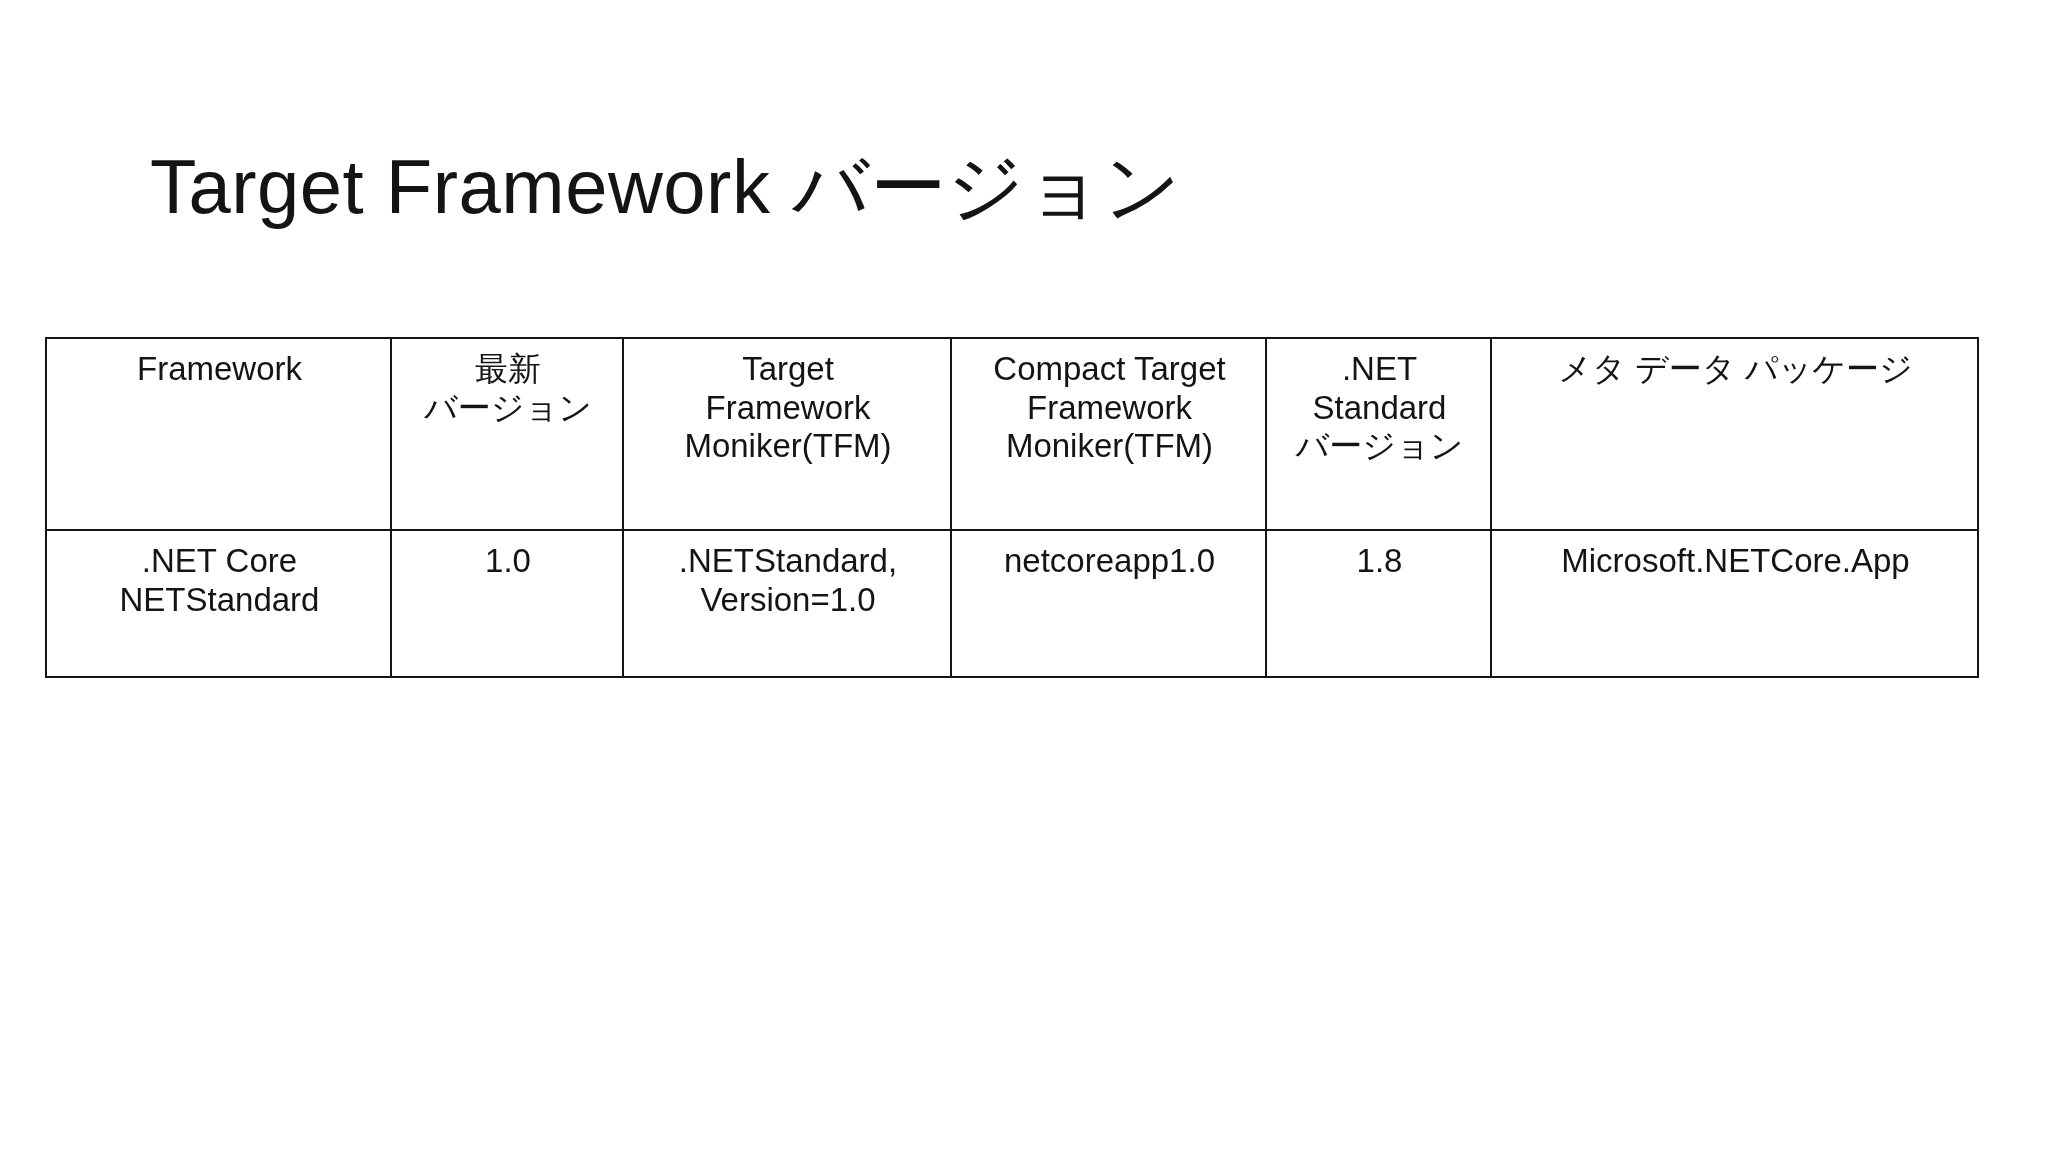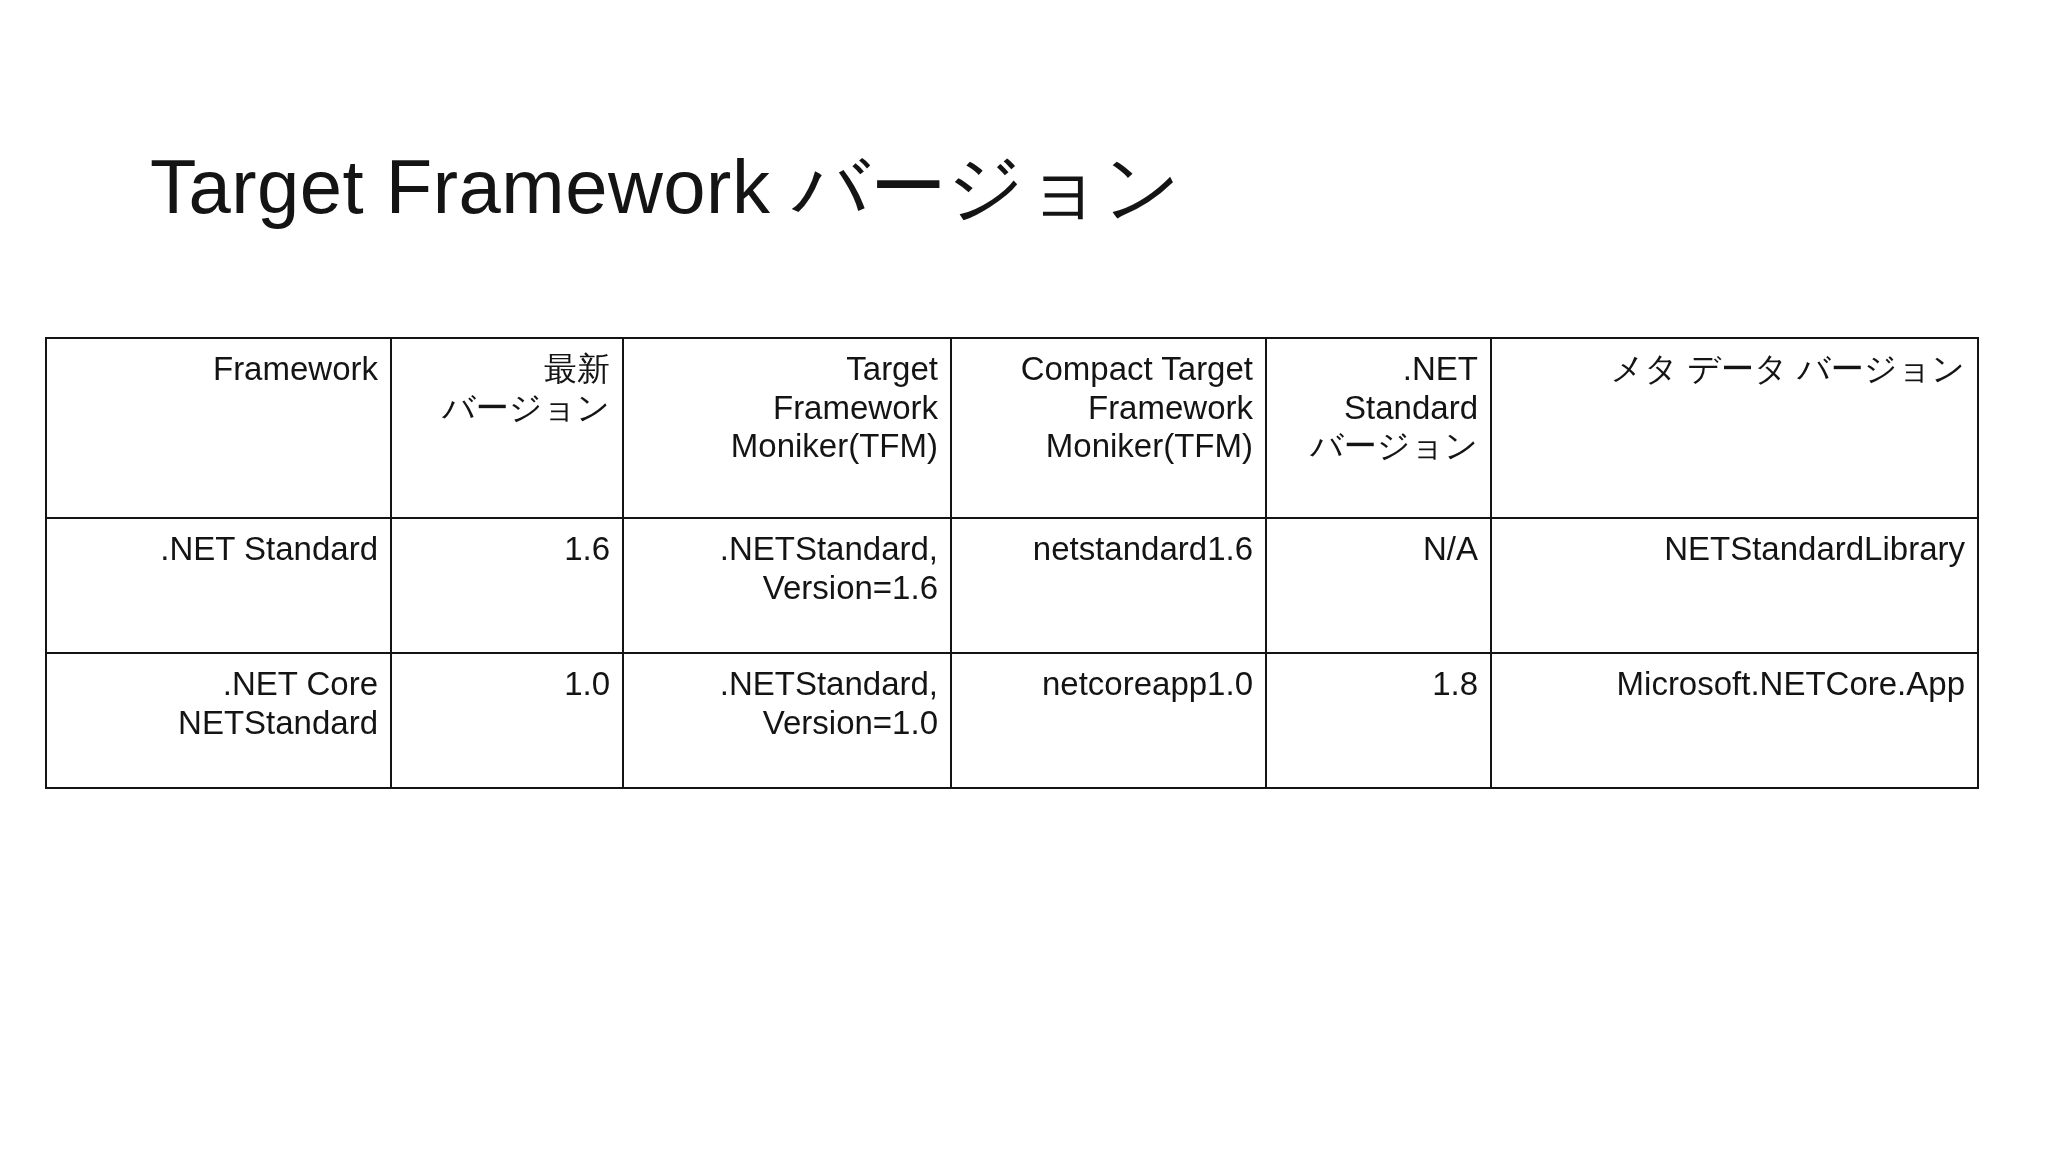--- a/index.html
+++ b/index.html
@@ -49,25 +49,25 @@
     border-collapse: collapse;
     table-layout: fixed;
     width: 1932px;
     background: #ffffff;
   }
 
   table.tfm-table td,
   table.tfm-table th {
     border: 2px solid #141414;
     vertical-align: top;
-    text-align: right;
+    text-align: center;
     font-weight: 400;
     font-size: 33px;
     line-height: 1.17;
-    padding: 11px 12px 14px 14px;
+    padding: 11px 12px 26px 14px;
     color: #141414;
     word-wrap: break-word;
     overflow-wrap: break-word;
   }
 
   
   col.c0 { width: 345px; }
   col.c1 { width: 232px; }
   col.c2 { width: 328px; }
   col.c3 { width: 315px; }
@@ -115,46 +115,25 @@
             <span class="cell-line">Compact Target</span>
             <span class="cell-line">Framework</span>
             <span class="cell-line">Moniker(TFM)</span>
           </th>
           <th>
             <span class="cell-line">.NET</span>
             <span class="cell-line">Standard</span>
             <span class="cell-line">バージョン</span>
           </th>
           <th>
-            <span class="cell-line">メタ データ バージョン</span>
+            <span class="cell-line">メタ データ パッケージ</span>
           </th>
         </tr>
       </thead>
       <tbody>
-        <tr class="body-row">
-          <td>
-            <span class="cell-line">.NET Standard</span>
-          </td>
-          <td>
-            <span class="cell-line">1.6</span>
-          </td>
-          <td>
-            <span class="cell-line">.NETStandard,</span>
-            <span class="cell-line">Version=1.6</span>
-          </td>
-          <td>
-            <span class="cell-line">netstandard1.6</span>
-          </td>
-          <td>
-            <span class="cell-line">N/A</span>
-          </td>
-          <td>
-            <span class="cell-line">NETStandardLibrary</span>
-          </td>
-        </tr>
 
         <tr class="body-row">
           <td>
             <span class="cell-line">.NET Core</span>
             <span class="cell-line">NETStandard</span>
           </td>
           <td>
             <span class="cell-line">1.0</span>
           </td>
           <td>

